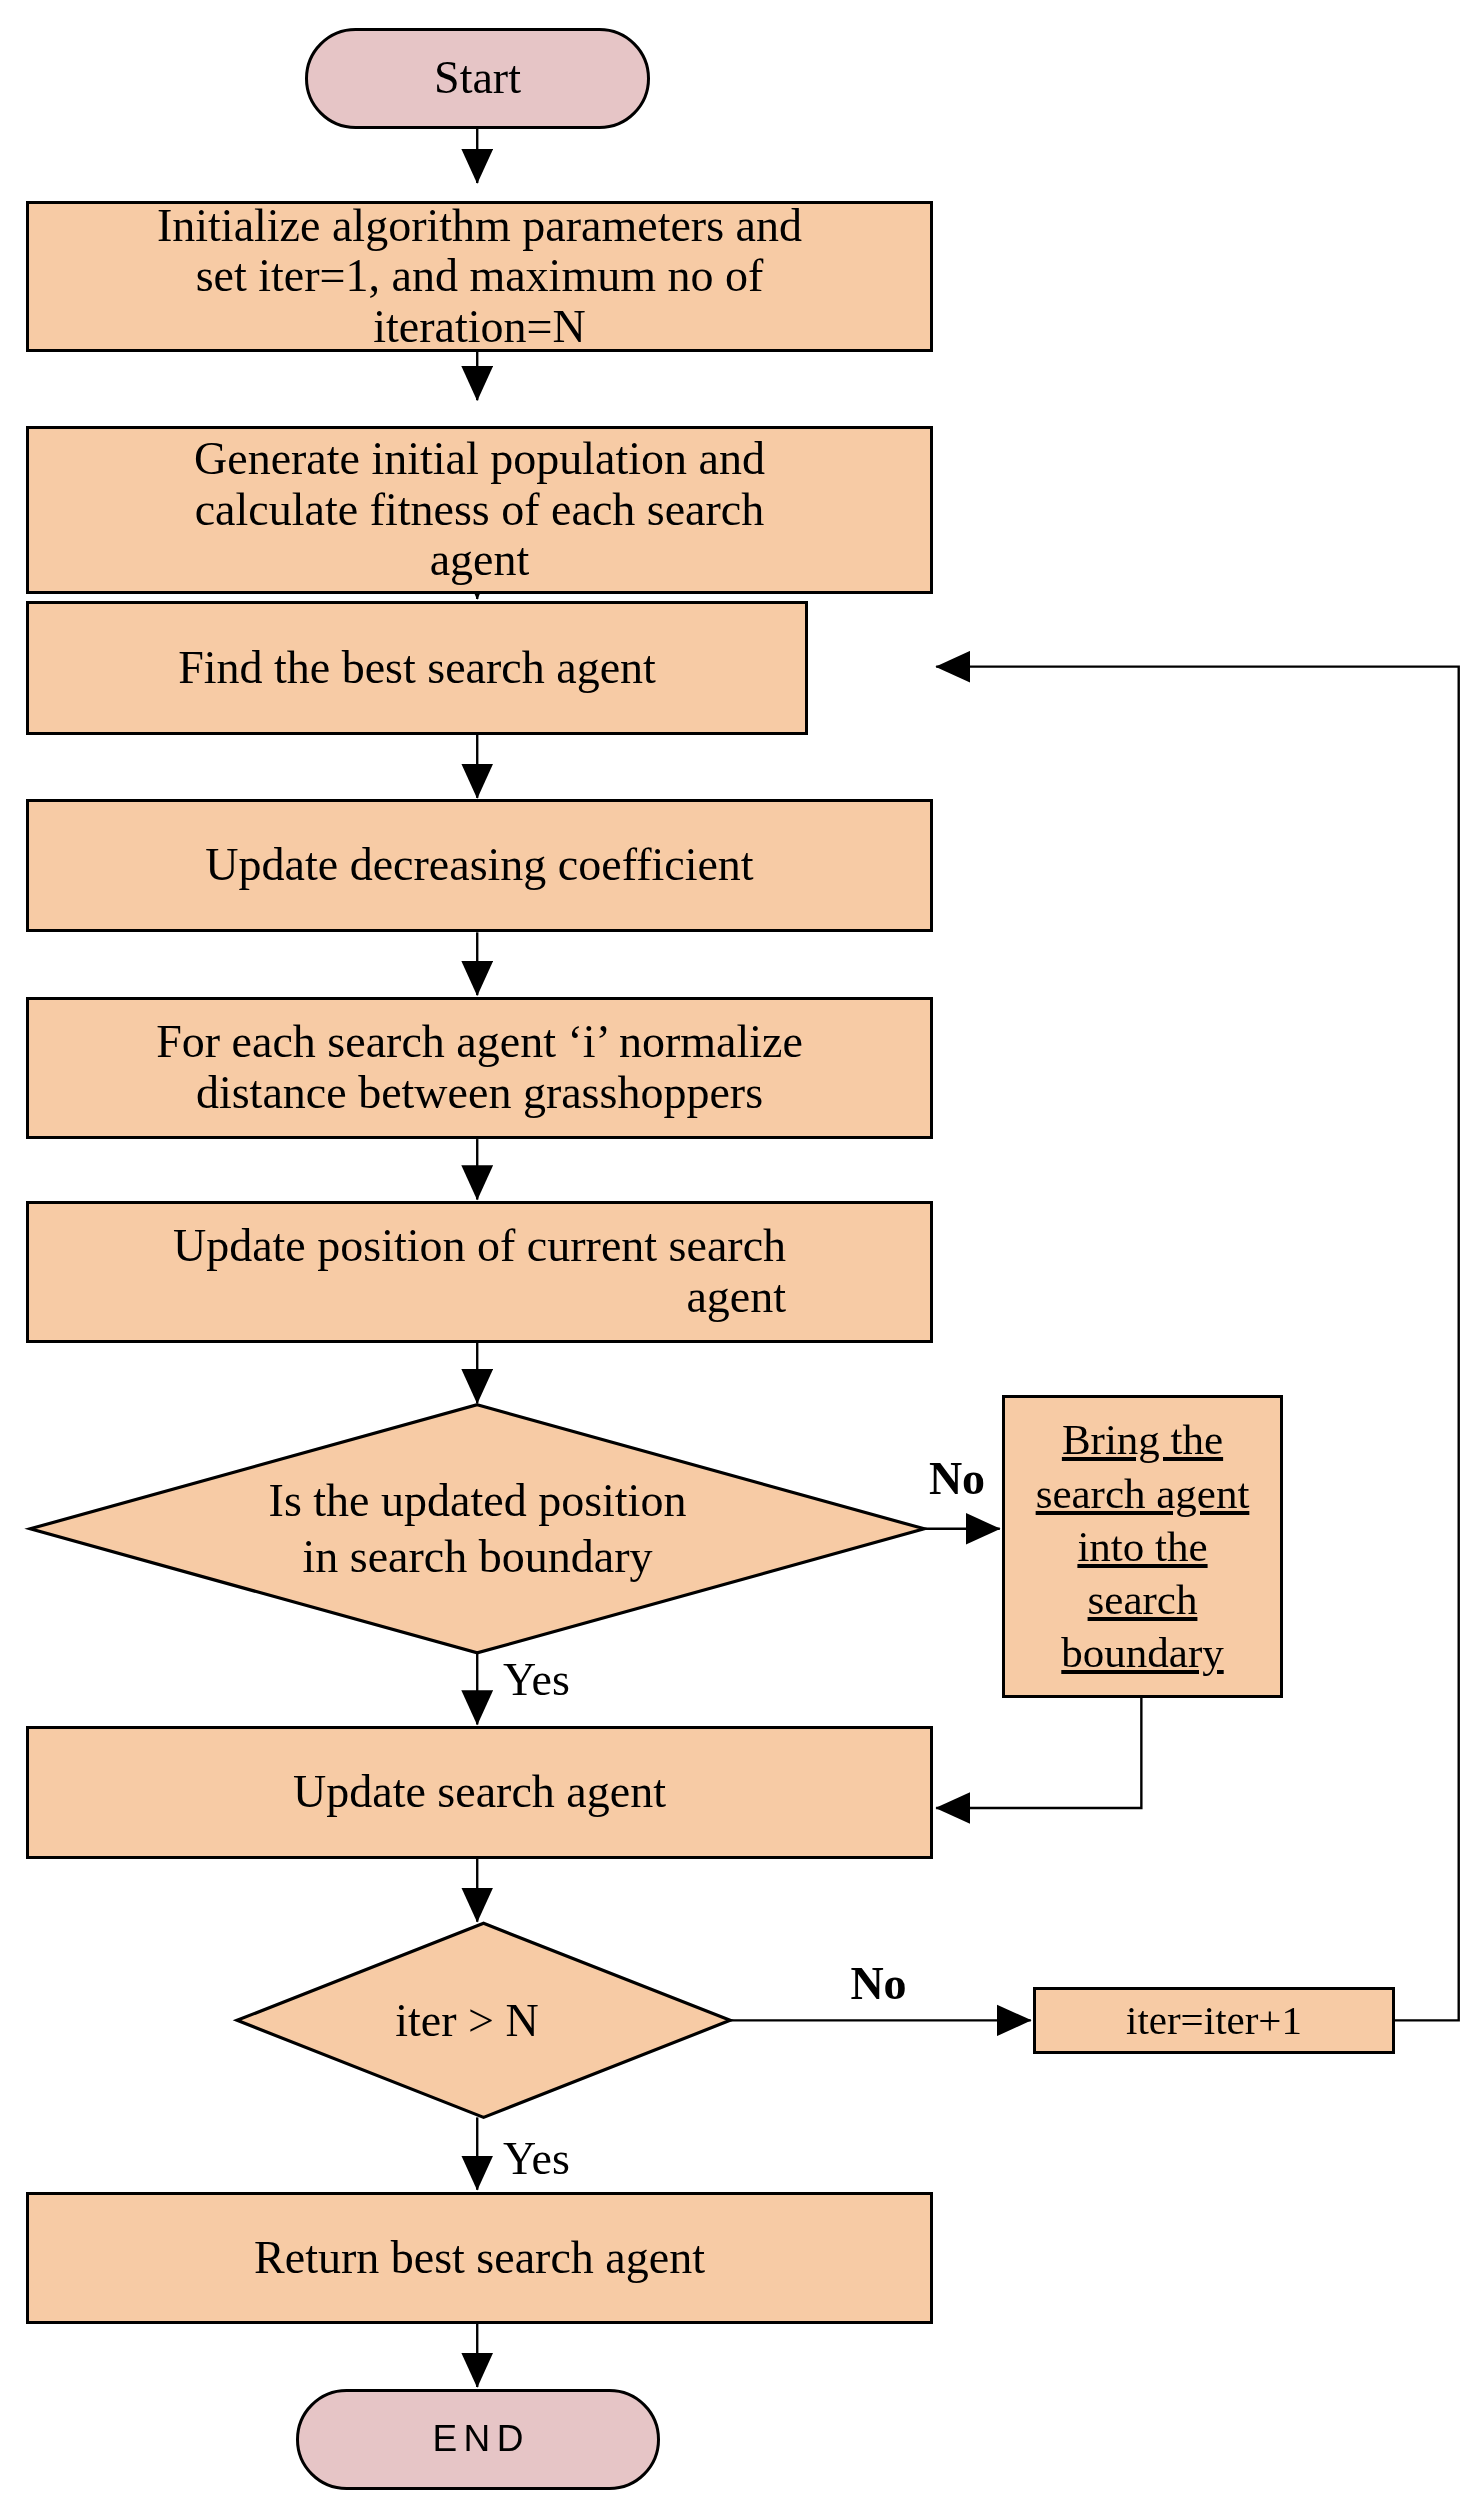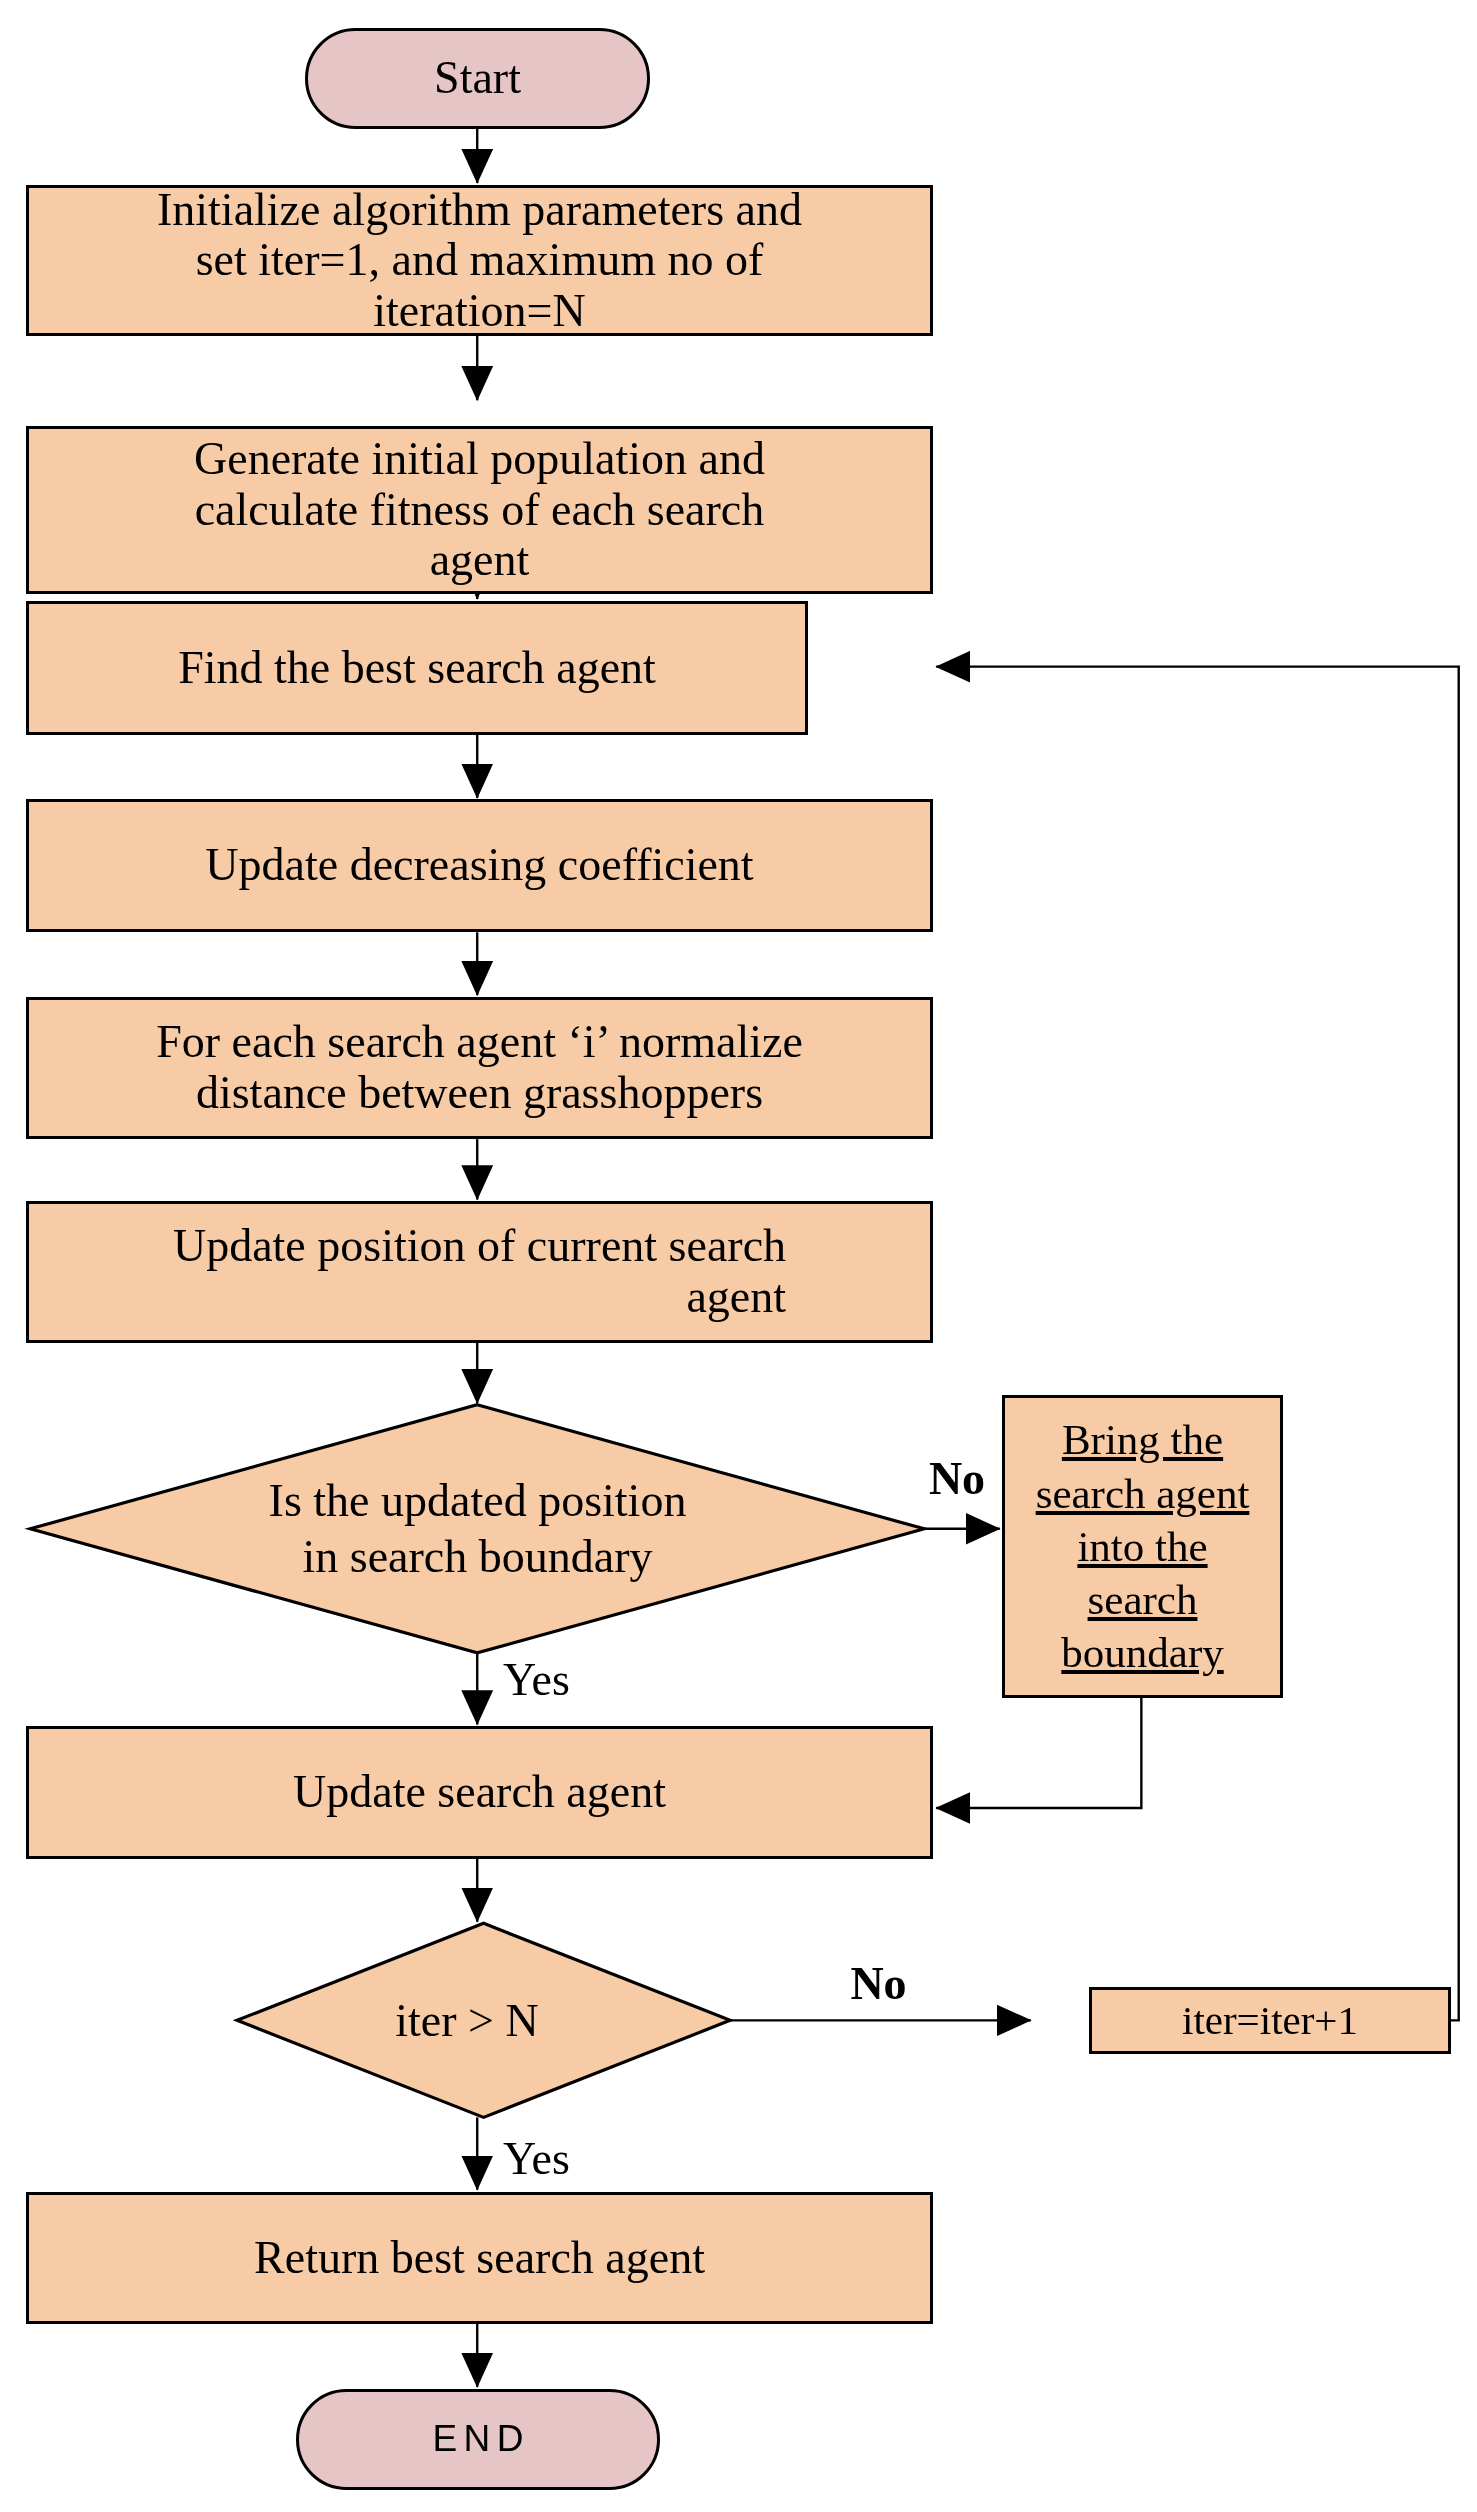--- a/index.html
+++ b/index.html
@@ -75,21 +75,21 @@
   <line x1="918" y1="2540" x2="1296" y2="2540" stroke="#000" stroke-width="3" marker-end="url(#ah)"></line>
 
   <polyline points="1753,2540 1834,2540 1834,838 1177,838" fill="none" stroke="#000" stroke-width="3" marker-end="url(#ah)"></polyline>
 
   <polygon points="600,1766 1162,1922 600,2078 38,1922" style="fill:var(--process_fill)" stroke="#000" stroke-width="4"></polygon>
   <polygon points="608,2418 918,2540 608,2662 298,2540" style="fill:var(--process_fill)" stroke="#000" stroke-width="4"></polygon>
 </svg>
 
 <div class="node terminal" id="node-start" style="left:305px;top:28px;width:345px;height:101px;">Start</div>
 
-<div class="node process" style="left:26px;top:185px;width:907px;height:151px;">Initialize algorithm parameters and
+<div class="node process" style="left:26px;top:201px;width:907px;height:151px;">Initialize algorithm parameters and
 set iter=1, and maximum no of
 iteration=N</div>
 
 <div class="node process" style="left:26px;top:402px;width:907px;height:168px;margin-top:24px;">Generate initial population and
 calculate fitness of each search
 agent</div>
 
 <div class="node process" style="left:26px;top:601px;width:782px;height:134px;">Find the best search agent</div>
 
 <div class="node process" style="left:26px;top:799px;width:907px;height:133px;">Update decreasing coefficient</div>
@@ -106,21 +106,21 @@
 <div class="node process" id="node-bring-back" style="left:1002px;top:1395px;width:281px;height:303px;text-decoration:underline;">Bring the
 search agent
 into the
 search
 boundary</div>
 
 <div class="node process" style="left:26px;top:1726px;width:907px;height:133px;">Update search agent</div>
 
 <div class="diamond-label" style="left:328px;top:1985px;width:278px;height:72px;">iter &gt; N</div>
 
-<div class="node process" id="node-increment" style="left:1089px;top:1987px;width:362px;height:67px;">iter=iter+1</div>
+<div class="node process" id="node-increment" style="left:1033px;top:1987px;width:362px;height:67px;">iter=iter+1</div>
 
 <div class="node process" style="left:26px;top:2192px;width:907px;height:132px;">Return best search agent</div>
 
 <div class="node terminal" id="node-end" style="left:296px;top:2389px;width:364px;height:101px;">END</div>
 
 <div class="edge-label centered" style="left:913px;top:1454px;width:88px;">No</div>
 <div class="edge-label" style="left:503px;top:1655px;width:135px;">Yes</div>
 <div class="edge-label centered" style="left:815px;top:1959px;width:127px;">No</div>
 <div class="edge-label" style="left:503px;top:2134px;width:135px;">Yes</div>
 

